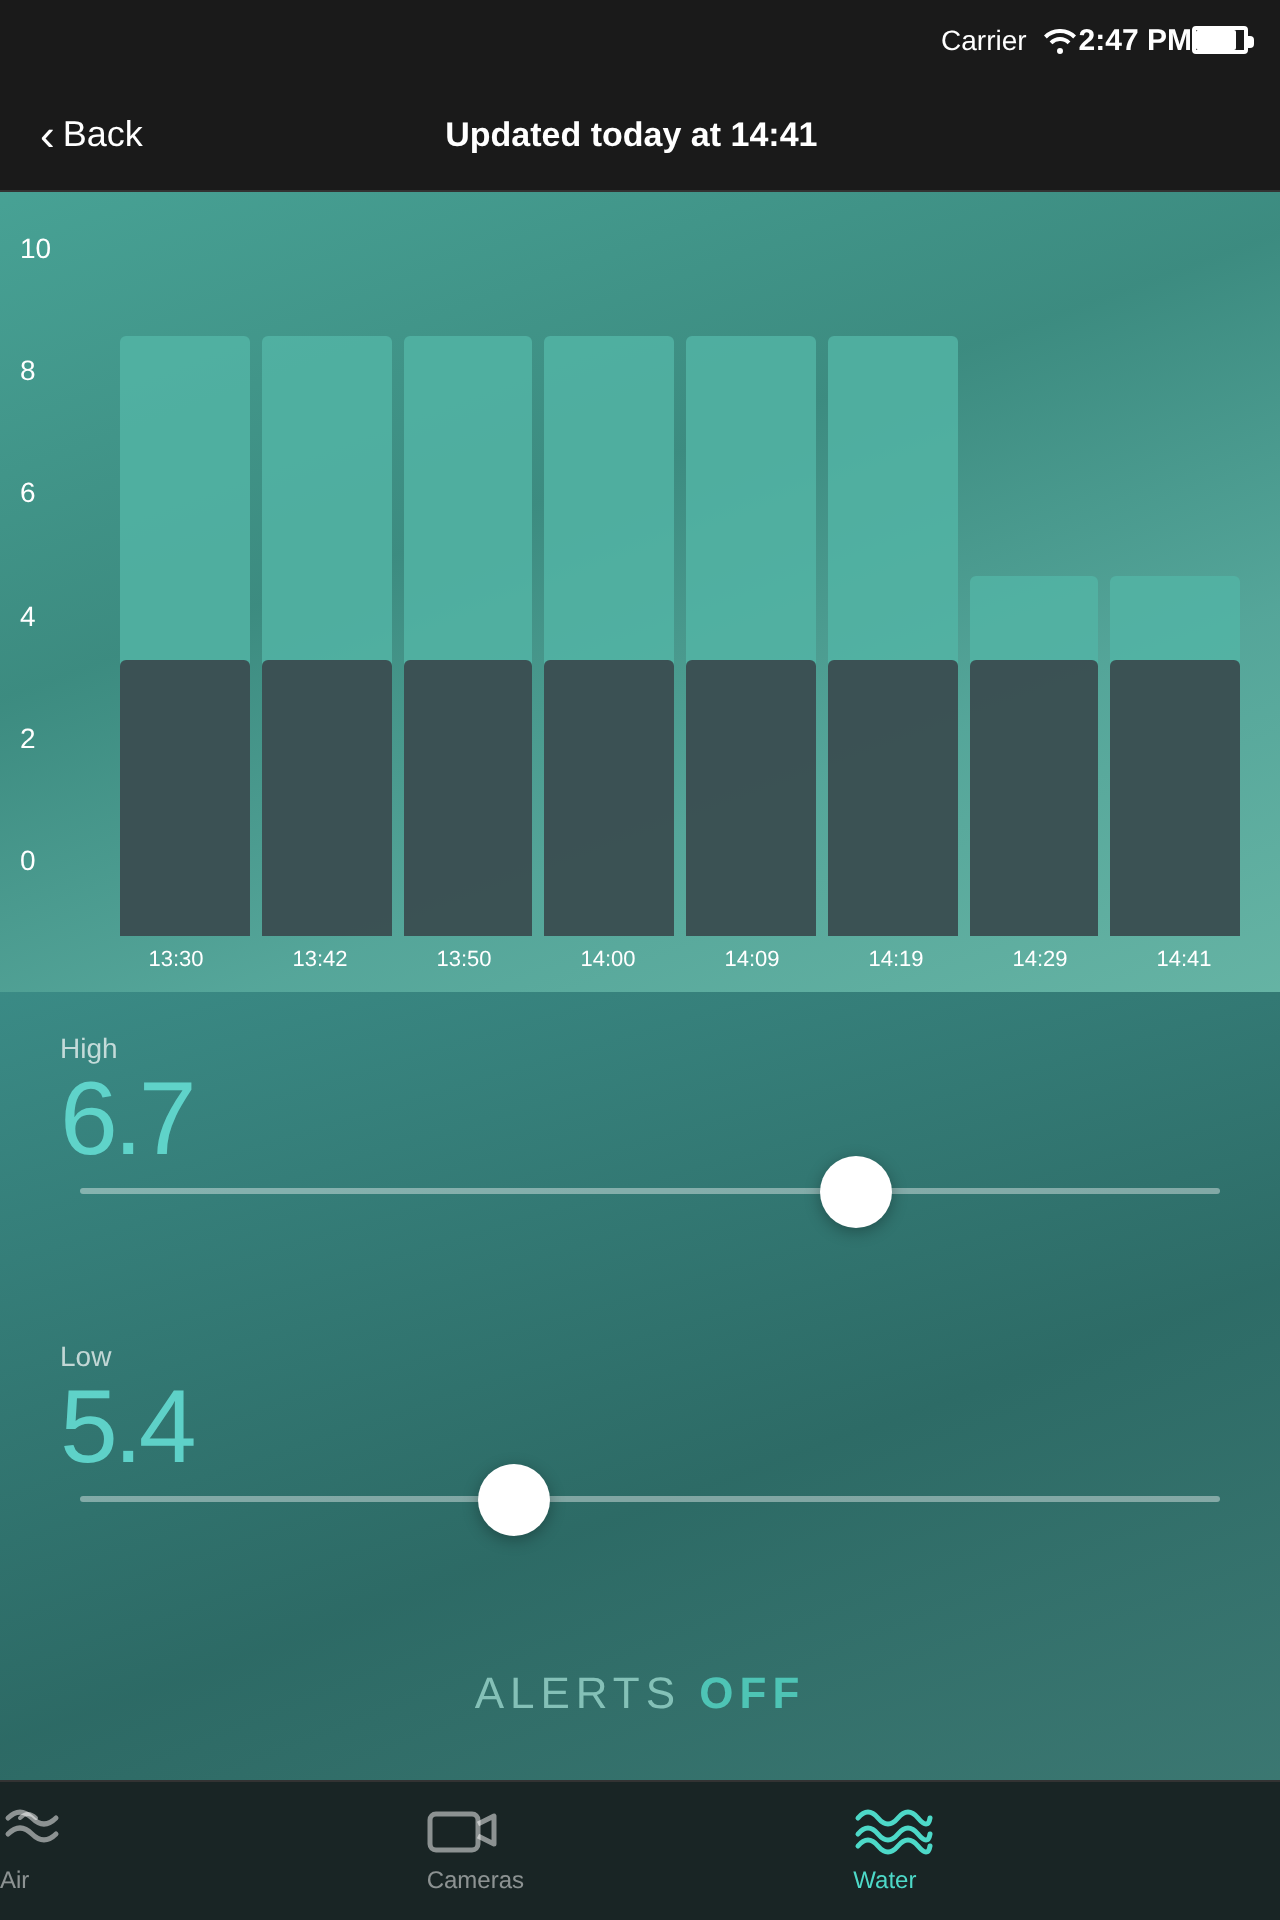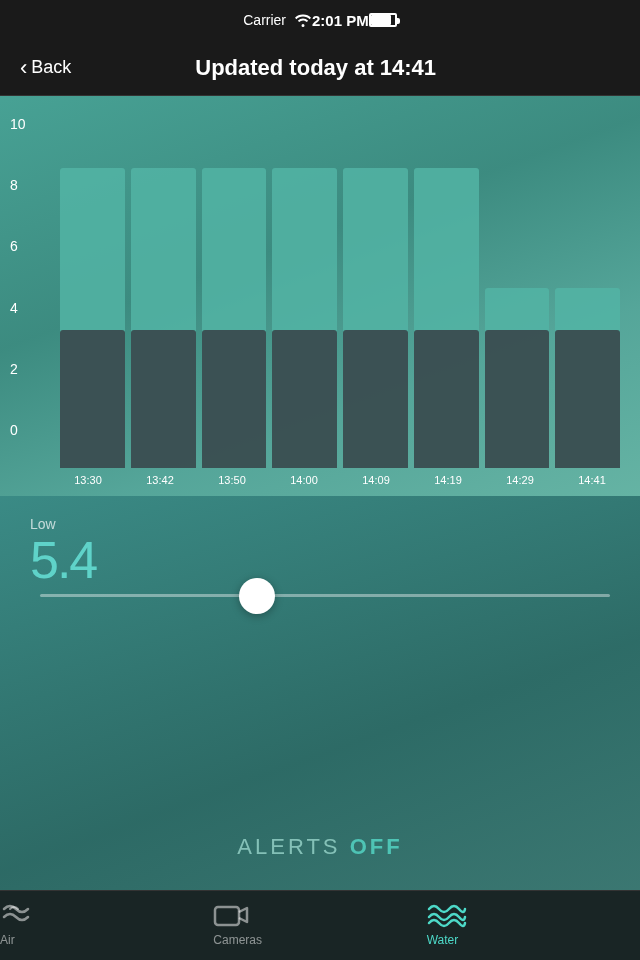--- a/index.html
+++ b/index.html
@@ -11,21 +11,21 @@
       background: #2d6b6b;
       position: relative;
     }
 
     
     #status-bar {
       background: #1a1a1a;
       height: 40px;
       display: flex;
       align-items: center;
-      justify-content: center;
+      justify-content: flex-end;
       padding: 0 16px;
       color: white;
       font-size: 14px;
       font-weight: 500;
     }
     .status-left { display: flex; align-items: center; gap: 8px; }
     .status-center { font-size: 15px; font-weight: 600; }
     .status-right { display: flex; align-items: center; gap: 6px; }
     .battery-icon {
       width: 28px; height: 14px;
@@ -66,21 +66,21 @@
       color: white;
       font-size: 18px;
       cursor: pointer;
     }
     .back-chevron {
       font-size: 22px;
       color: white;
     }
     .nav-title {
       color: white;
-      font-size: 22px;
+      font-size: 17px;
       font-weight: 700;
     }
 
     
     #chart-area {
       background: rgba(60, 130, 120, 0.75);
       height: 400px;
       padding: 20px 20px 10px 60px;
       position: relative;
     }
@@ -266,21 +266,21 @@
 
 <div id="status-bar">
   <div class="status-left">
     <span>Carrier</span>
     <svg width="18" height="14" viewBox="0 0 18 14" fill="white">
       <path d="M9 11a1.5 1.5 0 110 3 1.5 1.5 0 010-3z"></path>
       <path d="M9 7.5c1.5 0 2.8.6 3.8 1.6l1.4-1.4A7.5 7.5 0 009 5.5a7.5 7.5 0 00-5.2 2.2l1.4 1.4A5.5 5.5 0 019 7.5z"></path>
       <path d="M9 3.5c2.6 0 4.9 1 6.6 2.7l1.4-1.4A10.5 10.5 0 009 1.5 10.5 10.5 0 001 4.8l1.4 1.4C4.1 4.5 6.4 3.5 9 3.5z"></path>
     </svg>
   </div>
-  <div class="status-center">2:01 PM</div>
+  <div class="status-center">2:47 PM</div>
   <div class="status-right">
     <div class="battery-icon">
       <div class="battery-fill"></div>
     </div>
   </div>
 </div>
 
 <div id="nav-bar">
   <div class="back-btn">
     <span class="back-chevron">‹</span>
@@ -357,20 +357,29 @@
       <span class="x-label">14:19</span>
       <span class="x-label">14:29</span>
       <span class="x-label">14:41</span>
     </div>
   </div>
 </div>
 
 <div id="main-content">
   <div class="main-bg"></div>
 
+  <div class="slider-section">
+    <div class="slider-label">High</div>
+    <div class="slider-value">6.7</div>
+    <div class="slider-row">
+      <div class="slider-track">
+        <div class="slider-thumb" style="left: 68%;"></div>
+      </div>
+    </div>
+  </div>
 
   <div class="slider-section">
     <div class="slider-label">Low</div>
     <div class="slider-value">5.4</div>
     <div class="slider-row">
       <div class="slider-track">
         <div class="slider-thumb" style="left: 38%;"></div>
       </div>
     </div>
   </div>

